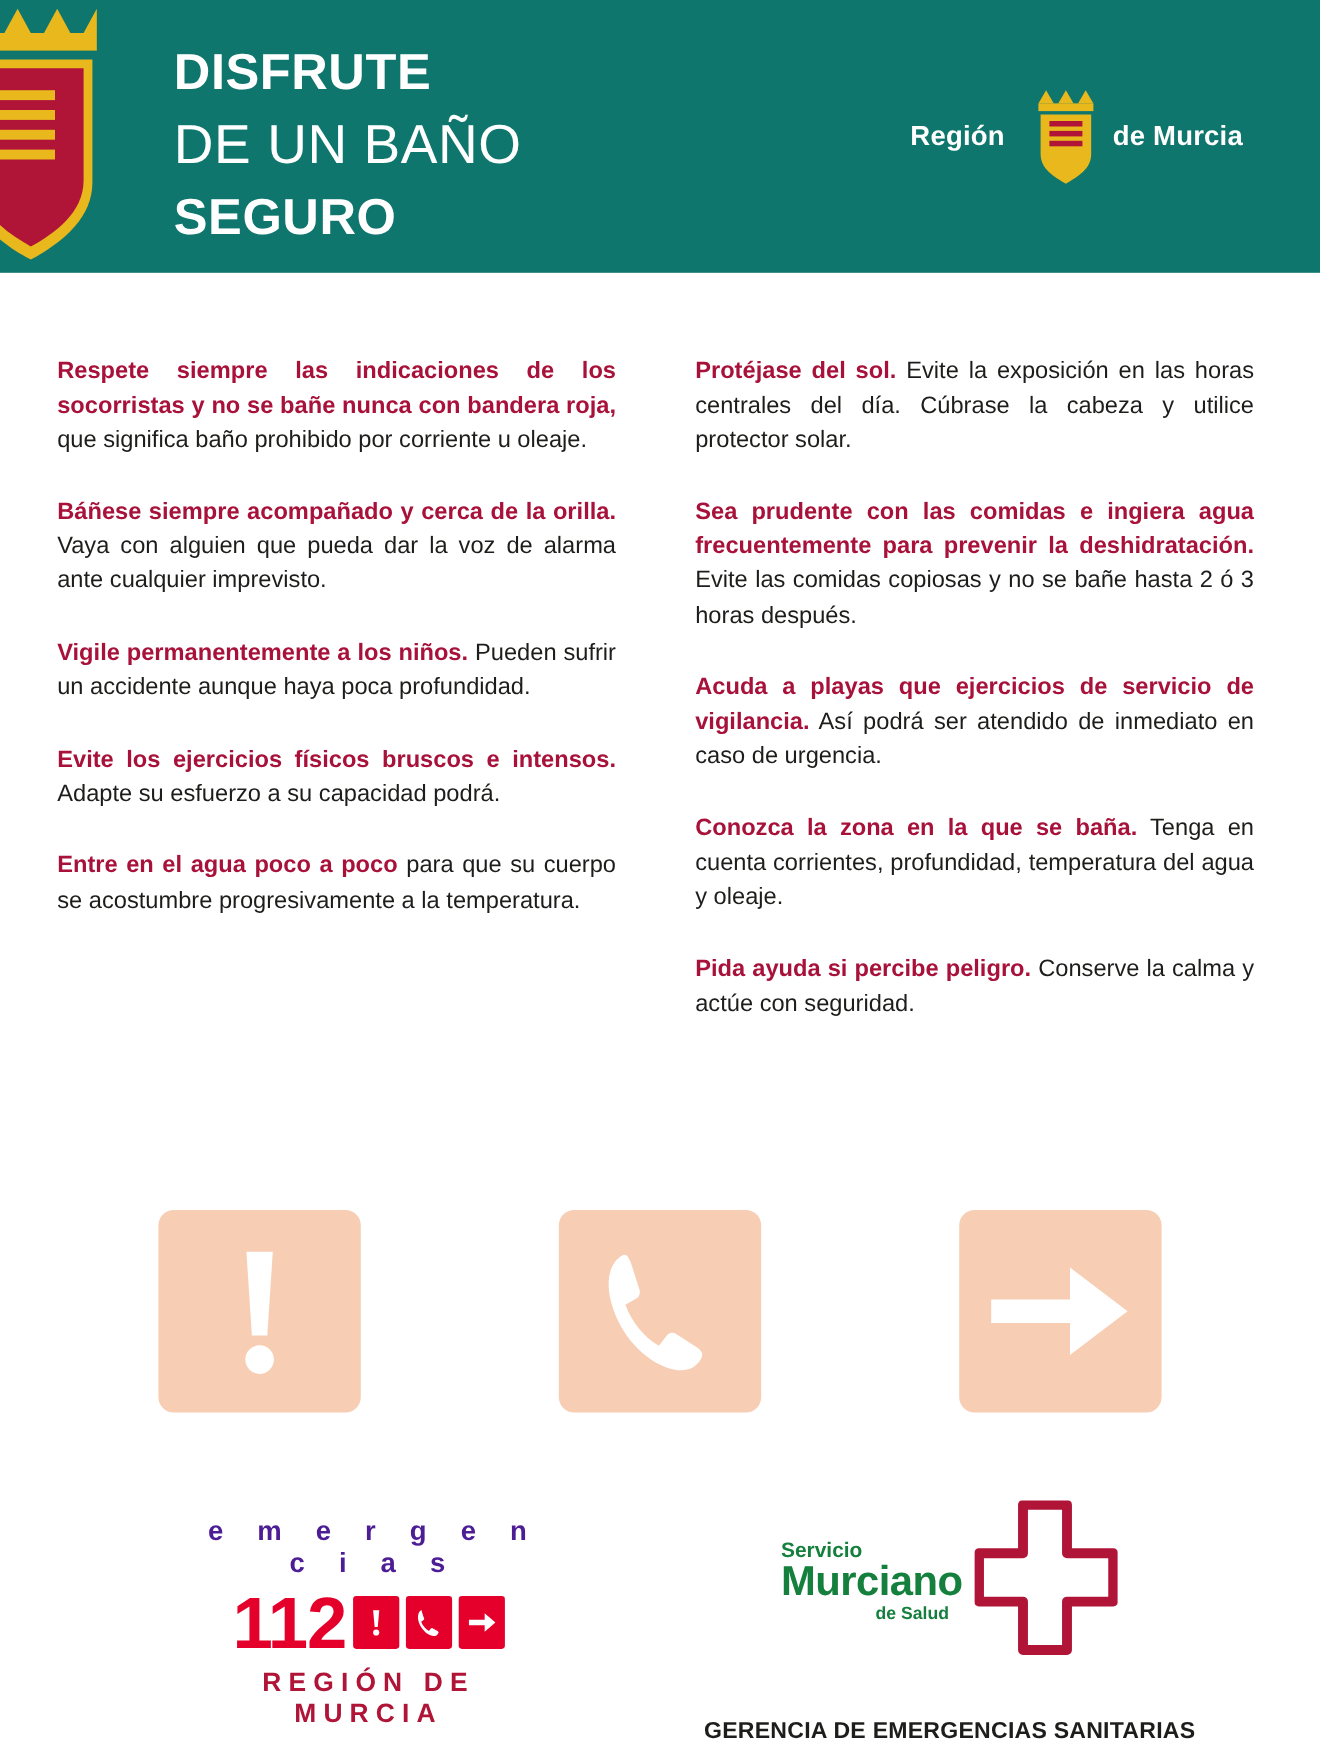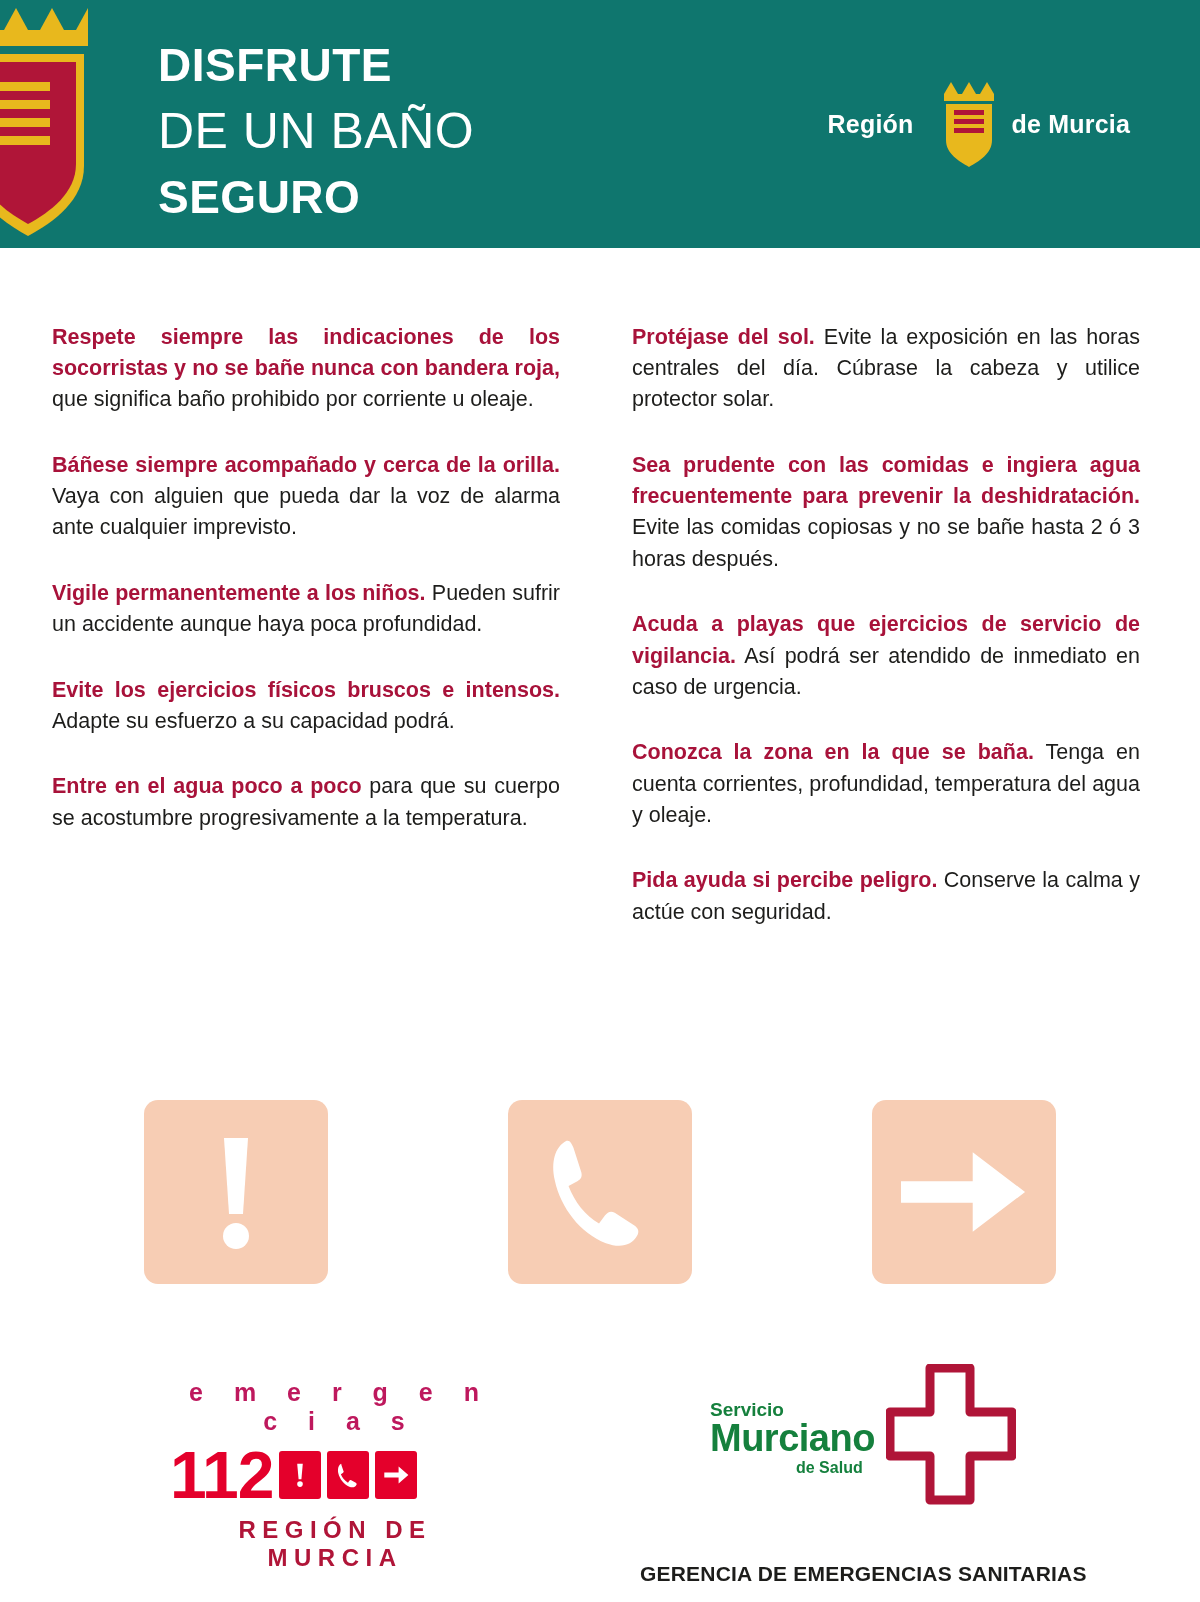--- a/index.html
+++ b/index.html
@@ -114,29 +114,30 @@
     height: 260px;
   }
   .logo-112 {
     position: absolute;
     left: 170px;
     top: 36px;
     width: 330px;
     text-align: center;
   }
   .logo-112 .word-emergencias {
-    color: #be185d;
+    color: #4c1d95;
     font-size: 25px;
     letter-spacing: 12px;
     font-weight: bold;
     margin-left: 10px;
   }
   .logo-112 .num-row {
     display: flex;
     align-items: center;
+    justify-content: center;
     margin-top: 6px;
   }
   .logo-112 .num {
     color: #e4002b;
     font-size: 66px;
     font-weight: bold;
     letter-spacing: -1px;
     line-height: 1;
   }
   .logo-112 .mini {

